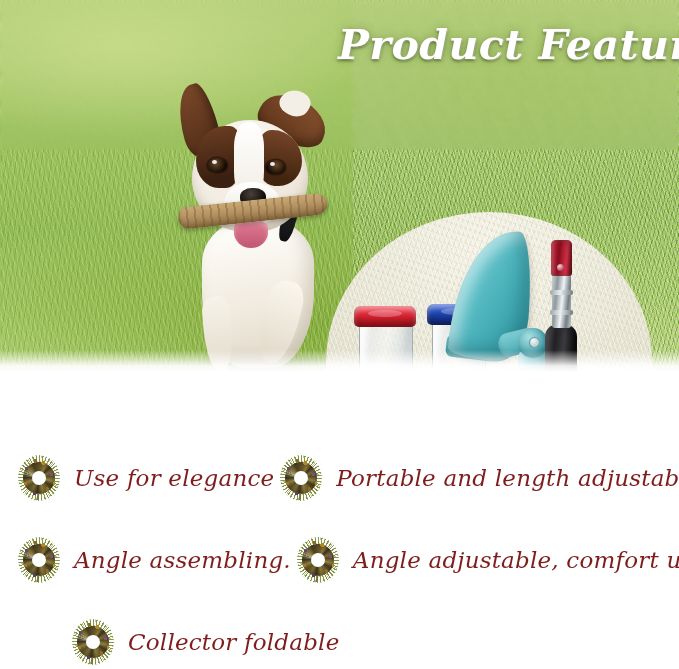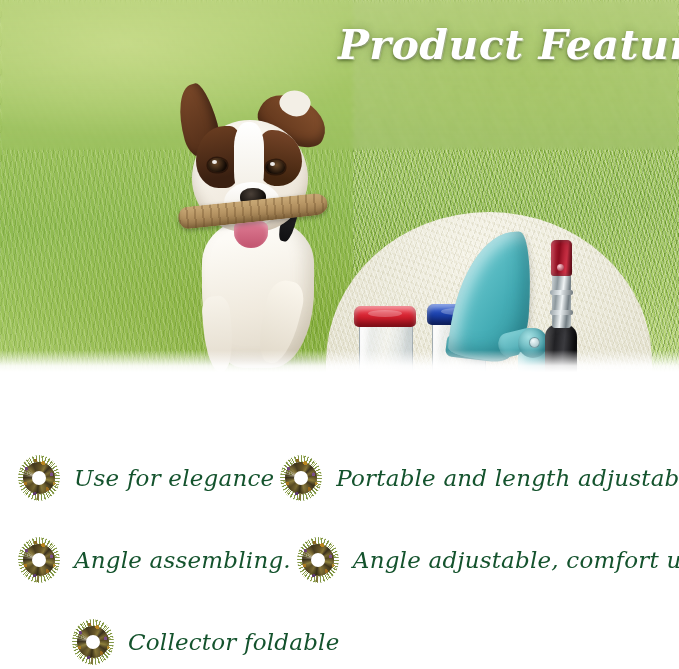--- a/index.html
+++ b/index.html
@@ -412,21 +412,21 @@
     left: 19px; top: 38px; width: 1.6px; height: 7px;
     background: #7d7438;
     transform: rotate(6deg);
   }
 
   .ftext {
     font-family: "DejaVu Serif", serif;
     font-style: italic;
     font-size: 23px;
     font-weight: 400;
-    color: #14532d;
+    color: #7f1d1d;
     white-space: nowrap;
     letter-spacing: .2px;
     line-height: 1;
   }
 </style>
 </head>
 <body>
 
 <div class="hero">
   <div class="grass-base"></div>

